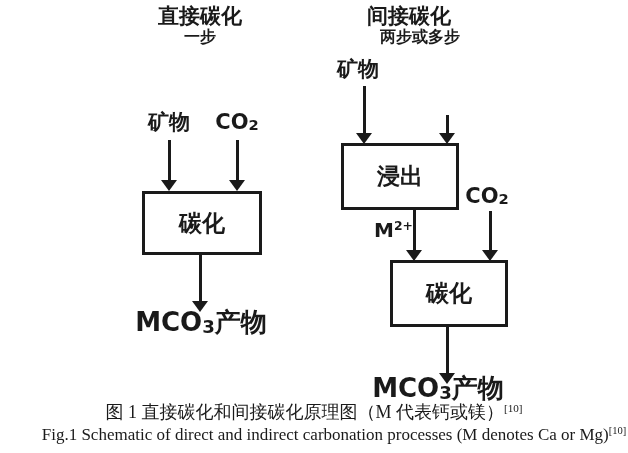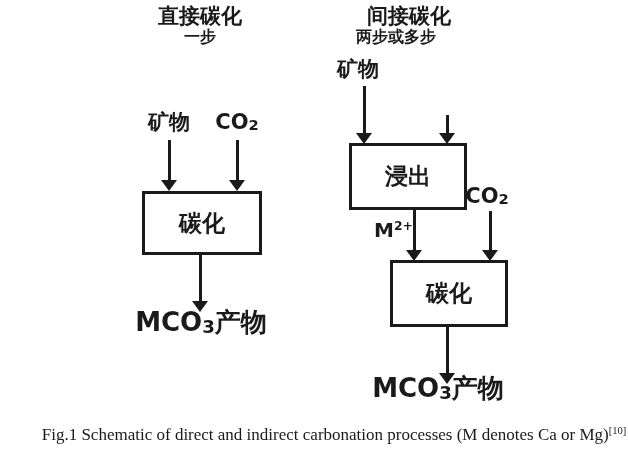--- a/index.html
+++ b/index.html
@@ -100,21 +100,21 @@
   }
 </style>
 </head>
 <body>
 
 <div class="page">
 
   <div class="hdr title" style="left:130px; top:5px; width:140px;">直接碳化</div>
   <div class="hdr title" style="left:339px; top:5px; width:140px;">间接碳化</div>
   <div class="hdr sub" style="left:130px; top:28px; width:140px;">一步</div>
-  <div class="hdr sub" style="left:316px; top:28px; width:160px;">两步或多步</div>
+  <div class="hdr sub" style="left:340px; top:28px; width:160px;">两步或多步</div>
 
   <div class="lbl" style="left:169px; top:111px;">矿物</div>
   <div class="lbl chem" style="left:237px; top:111px;"><span>CO</span><sub>2</sub></div>
 
   <div class="varrow" style="left:161px; top:140px; height:51px;">
       <i class="shaft"></i>
       <i class="head"></i>
     </div>
   <div class="varrow" style="left:229px; top:140px; height:51px;">
       <i class="shaft"></i>
@@ -136,21 +136,21 @@
 
   <div class="varrow" style="left:356px; top:86px; height:58px;">
       <i class="shaft"></i>
       <i class="head"></i>
     </div>
   <div class="varrow" style="left:439px; top:115px; height:29px;">
       <i class="shaft"></i>
       <i class="head"></i>
     </div>
 
-  <div class="pbox" style="left:341px; top:143px; width:118px; height:67px;margin-left:8px;">
+  <div class="pbox" style="left:341px; top:143px; width:118px; height:67px;">
       <span>浸出</span>
     </div>
 
   <div class="lbl chem" style="left:487px; top:185px;"><span>CO</span><sub>2</sub></div>
 
   <div class="lbl chem left-align" style="left:374px; top:219px; font-size:20px;"><span>M</span><sup>2+</sup></div>
 
   <div class="varrow" style="left:406px; top:210px; height:51px;">
       <i class="shaft"></i>
       <i class="head"></i>
@@ -164,15 +164,16 @@
       <span>碳化</span>
     </div>
 
   <div class="varrow" style="left:439px; top:327px; height:57px;">
       <i class="shaft"></i>
       <i class="head"></i>
     </div>
 
   <div class="lbl chem product" style="left:438px; top:377px;"><span>MCO</span><sub>3</sub><span>产物</span></div>
 
+  <div class="cap zh"><span>图 1 直接碳化和间接碳化原理图（M 代表钙或镁）</span><sup>[10]</sup></div>
   <div class="cap en"><span>Fig.1 Schematic of direct and indirect carbonation processes (M denotes Ca or Mg)</span><sup>[10]</sup></div>
 
 </div>
 
 </body></html>

